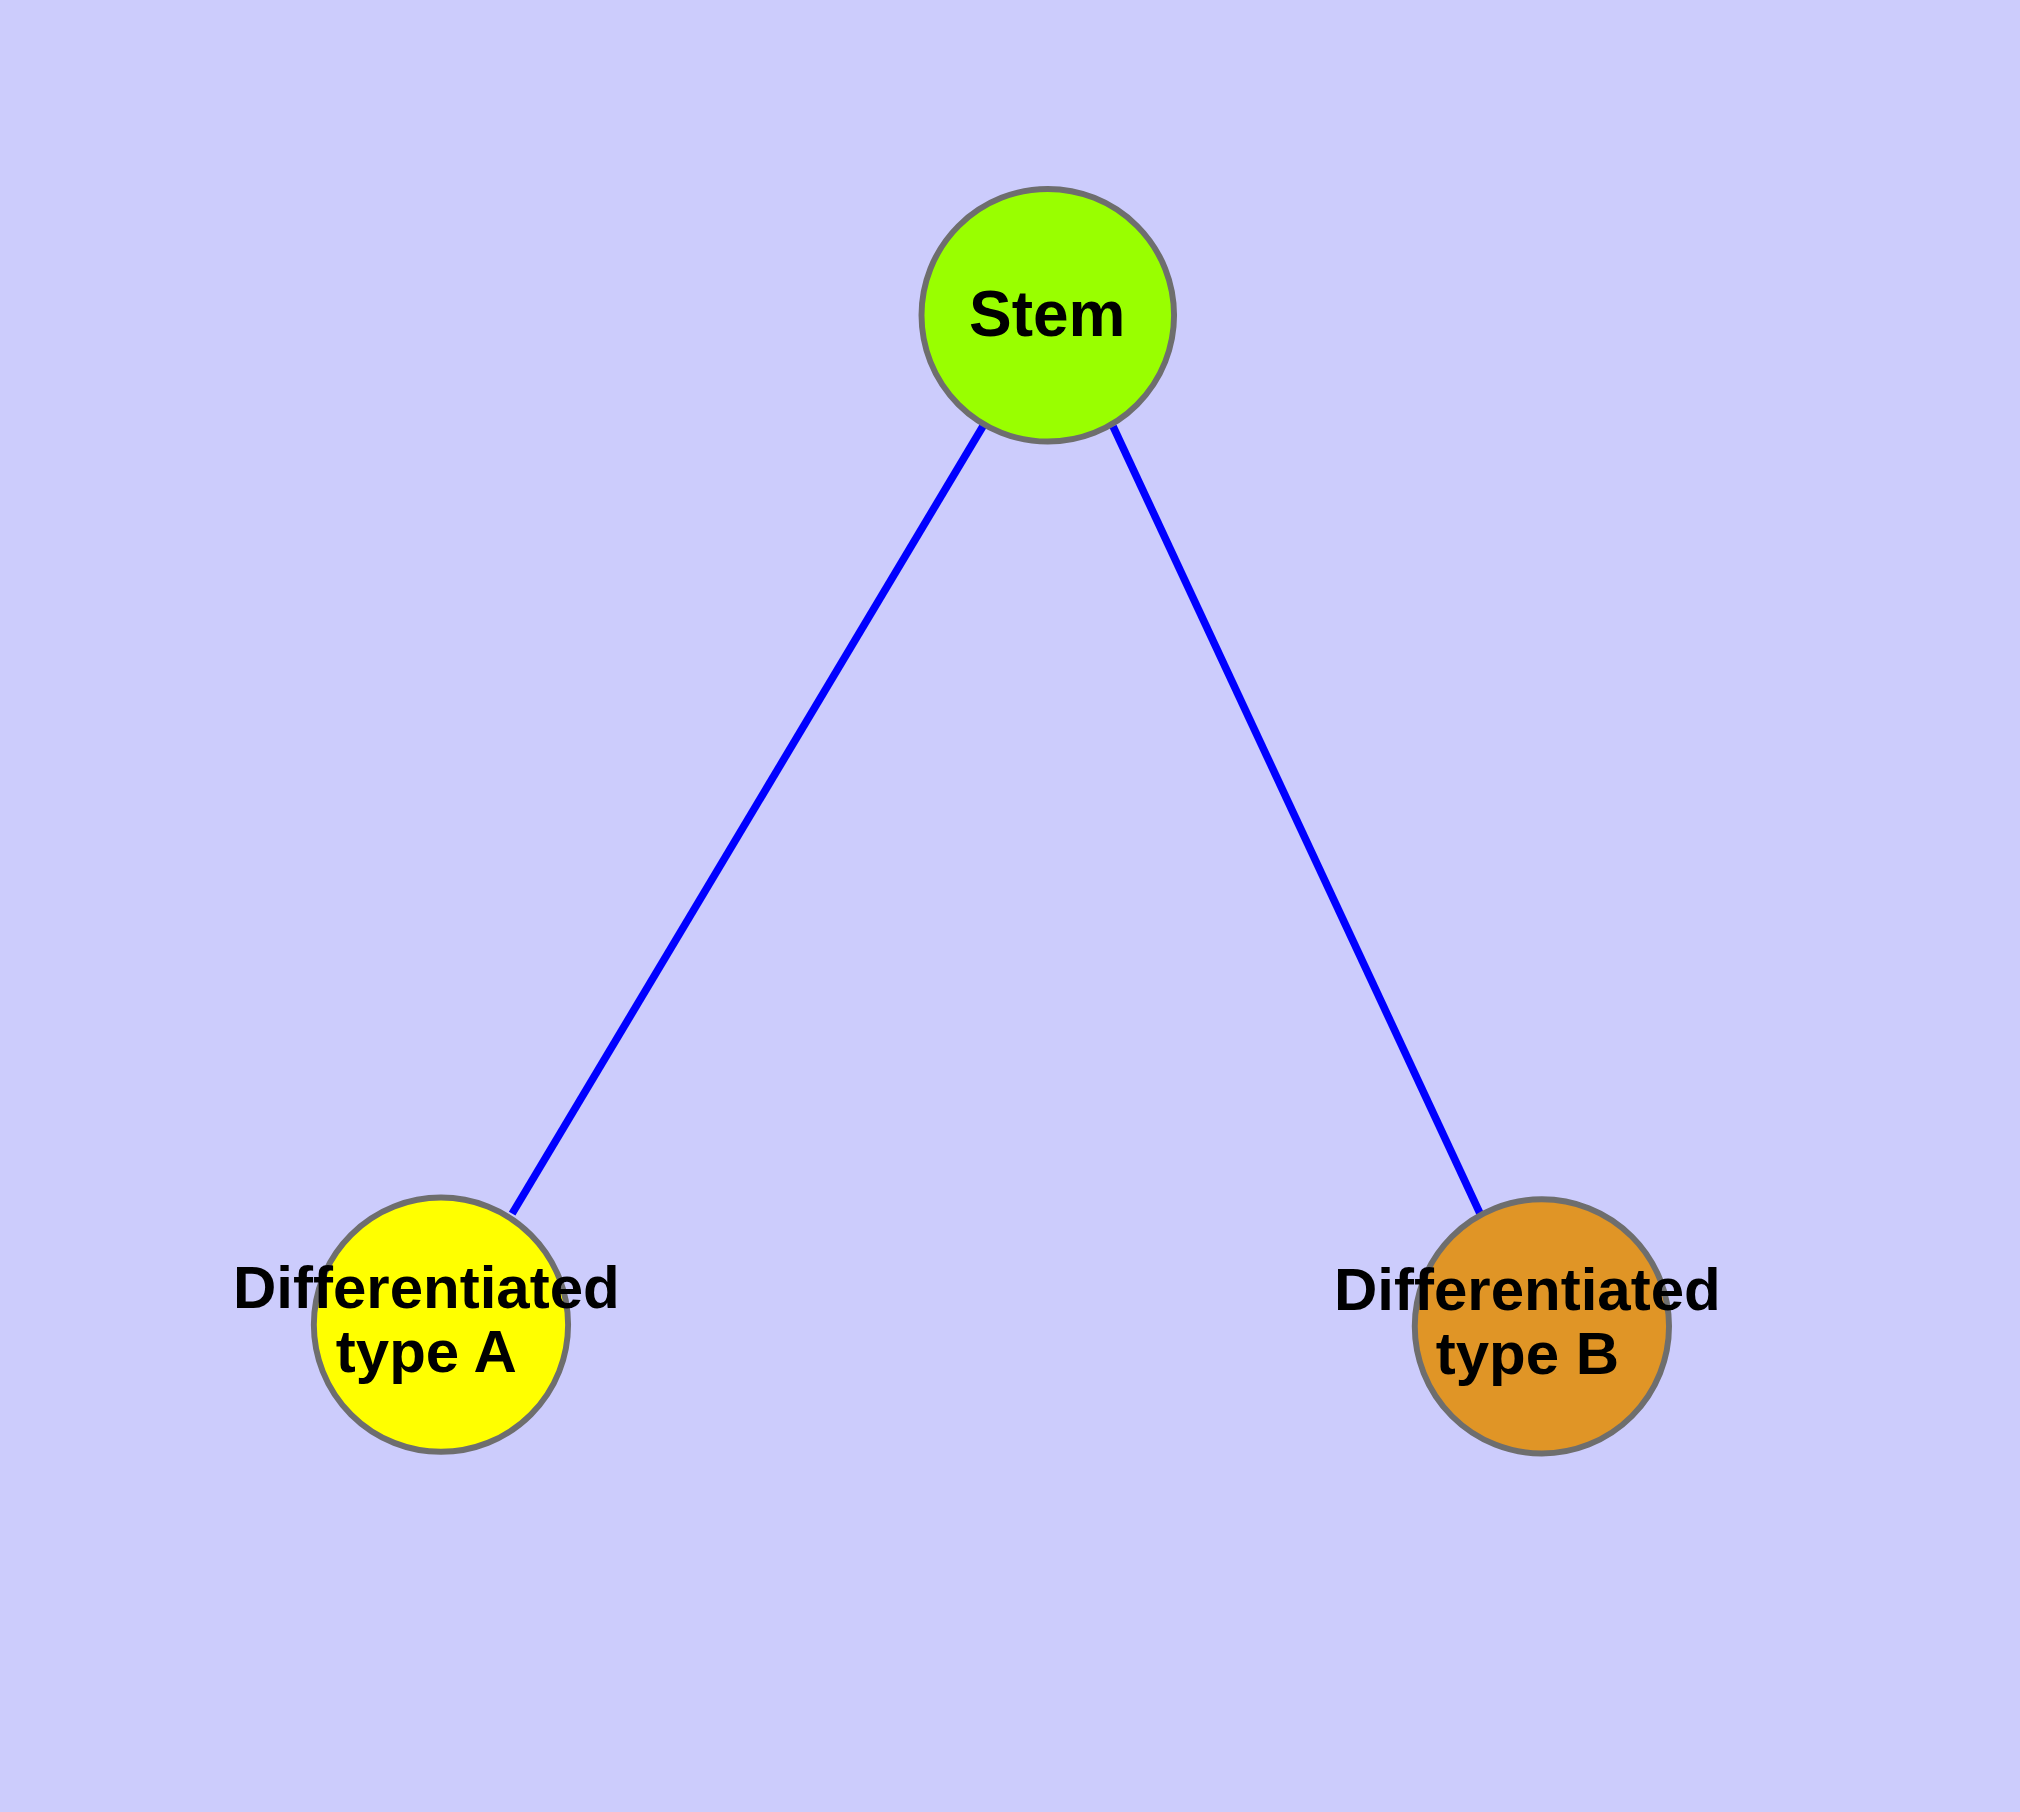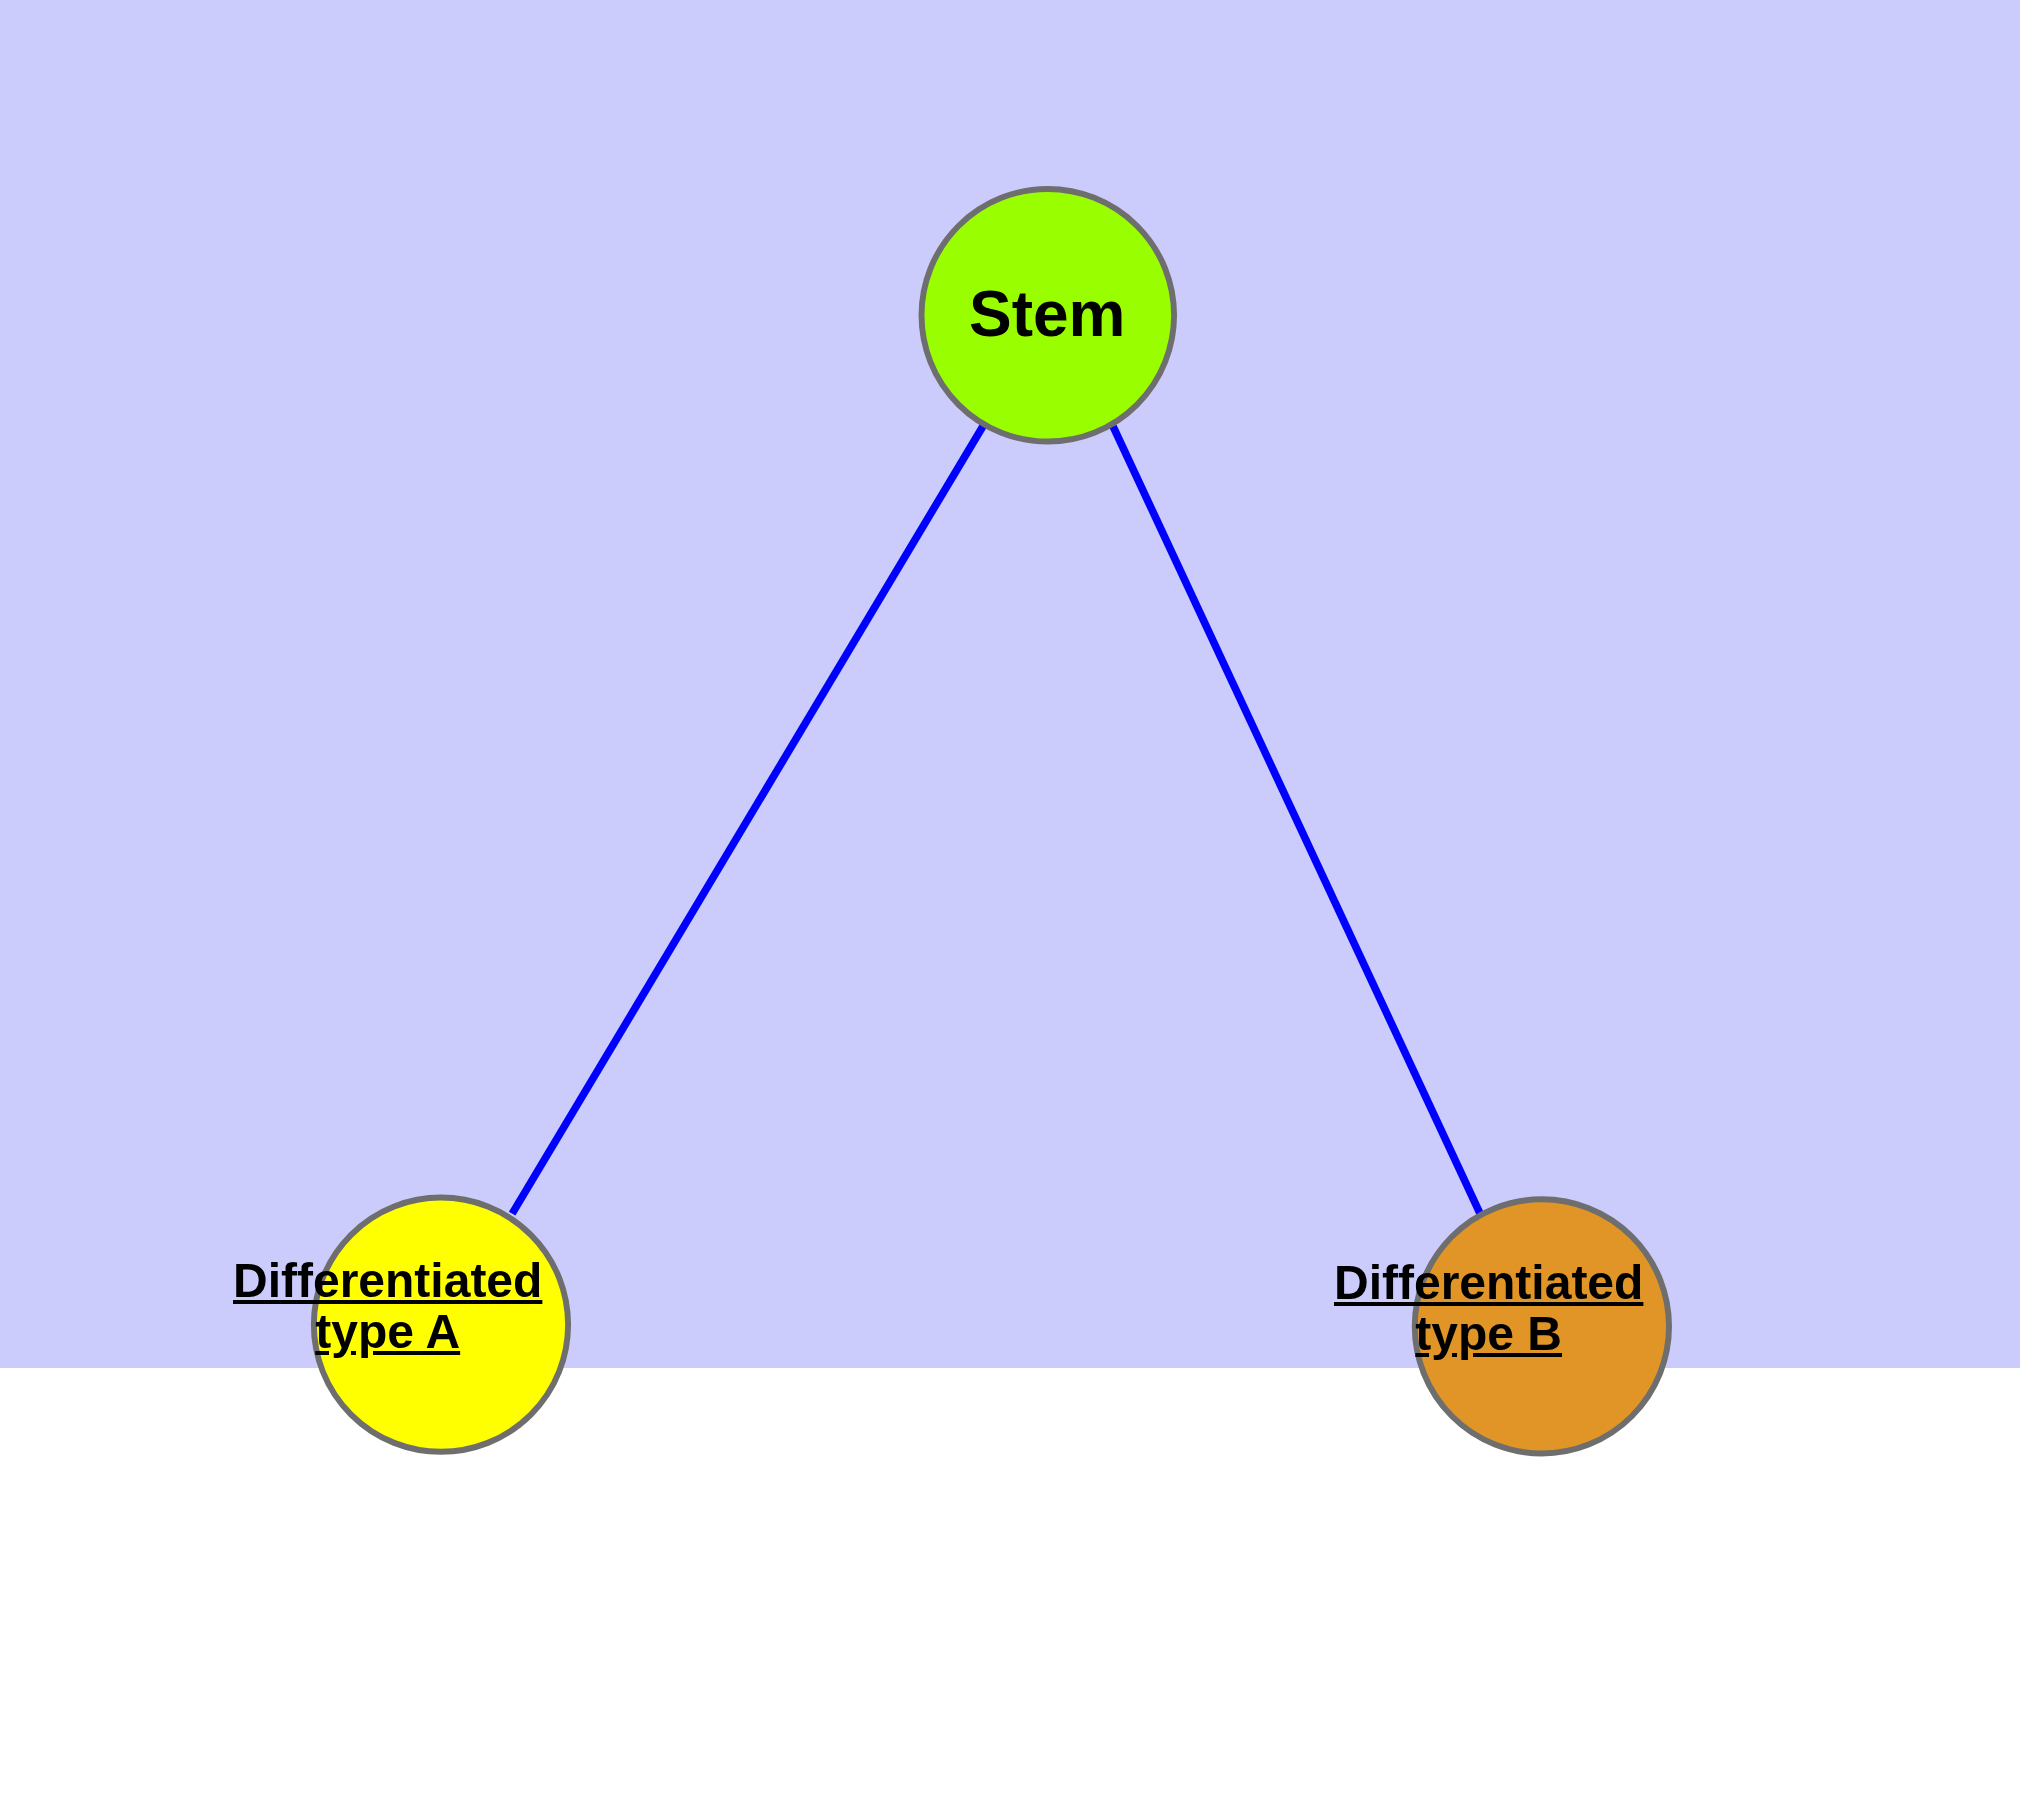--- a/index.html
+++ b/index.html
@@ -9,21 +9,21 @@
   }
   body {
     width: 2021px;
     height: 1812px;
     overflow: hidden;
     font-family: "Liberation Sans", sans-serif;
   }
   #canvas {
     position: relative;
     width: 2021px;
-    height: 1368px;
+    height: 1812px;
     background: #ccccfc;
   }
   #graph-svg {
     position: absolute;
     left: 0;
     top: 0;
     width: 2021px;
     height: 1812px;
   }
   .node-label {
@@ -33,22 +33,21 @@
     font-weight: bold;
     line-height: 1.06;
     white-space: pre;
     pointer-events: none;
     font-family: "Liberation Sans", sans-serif;
   }
   .node-label.single {
     font-size: 64px;
   }
   .node-label.double {
-    font-size: 48px;
-    text-decoration: underline;
+    font-size: 60px;
   }
 </style>
 </head>
 <body>
 
 <div id="canvas">
 
   <svg id="graph-svg" viewBox="0 0 2384 2138">
     <g id="edges-group">
         <line x1="1160" y1="502" x2="604" y2="1432" stroke="#0000ff" stroke-width="9" stroke-linecap="butt"></line>

